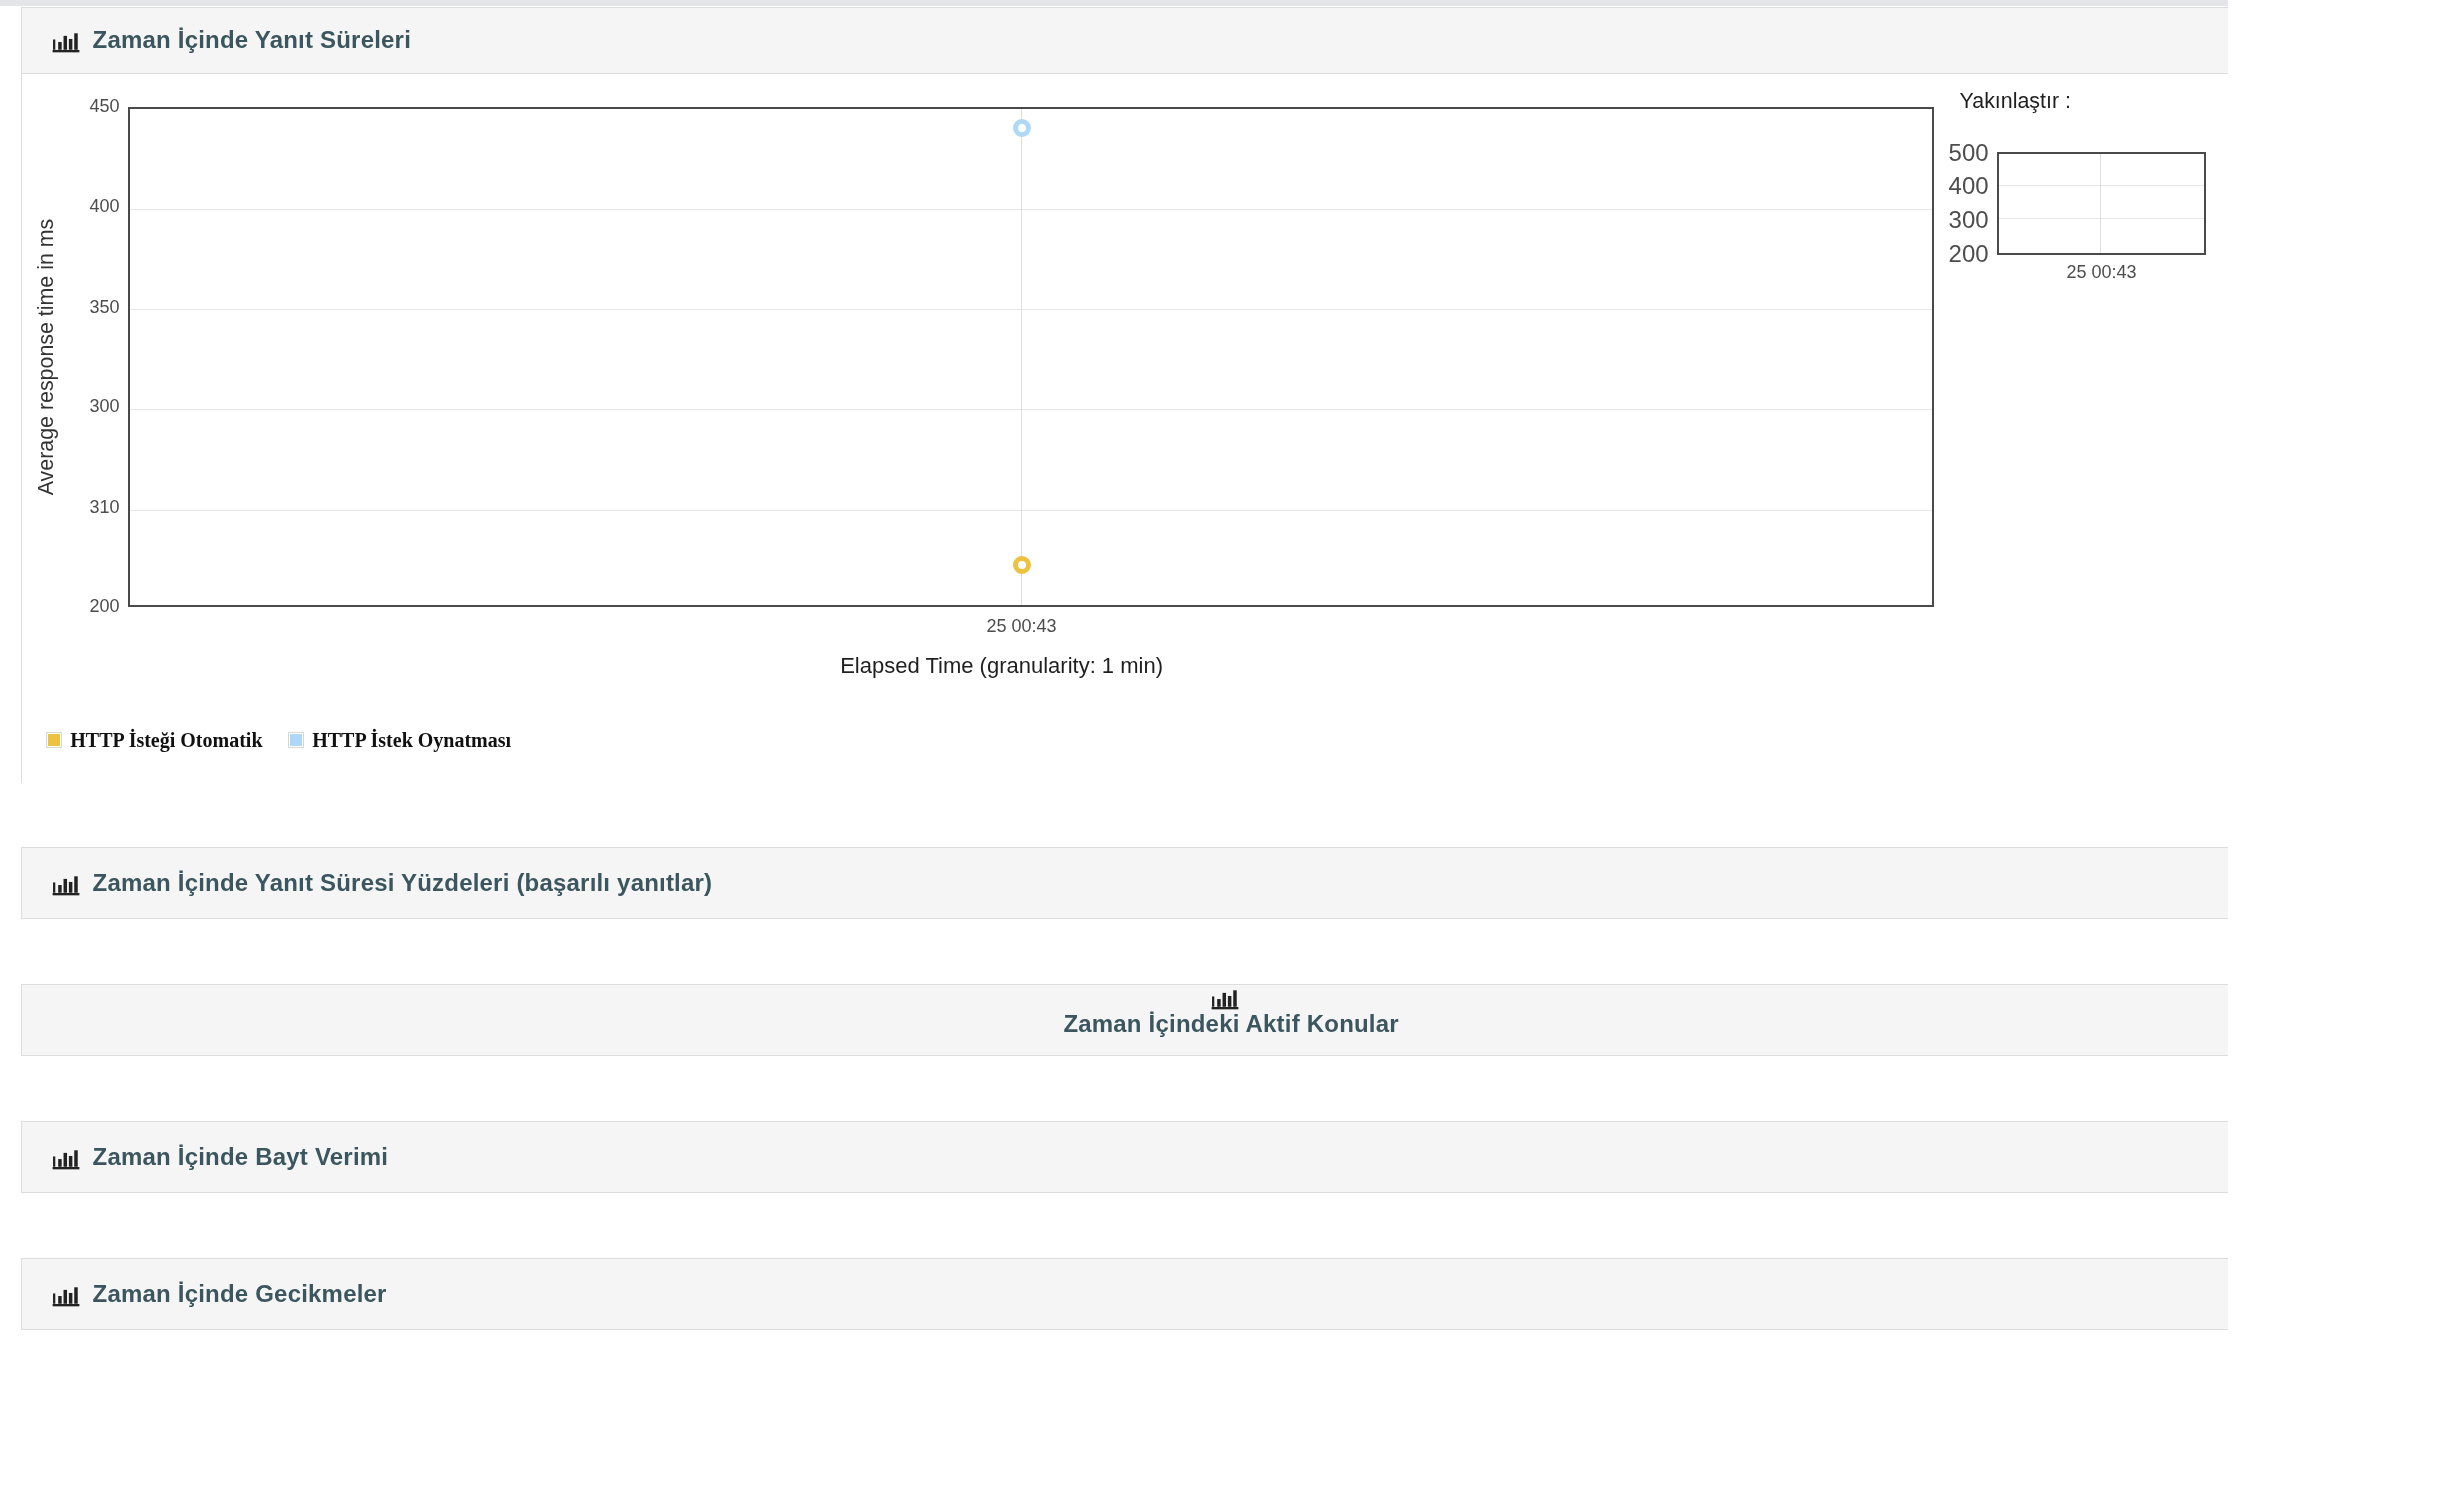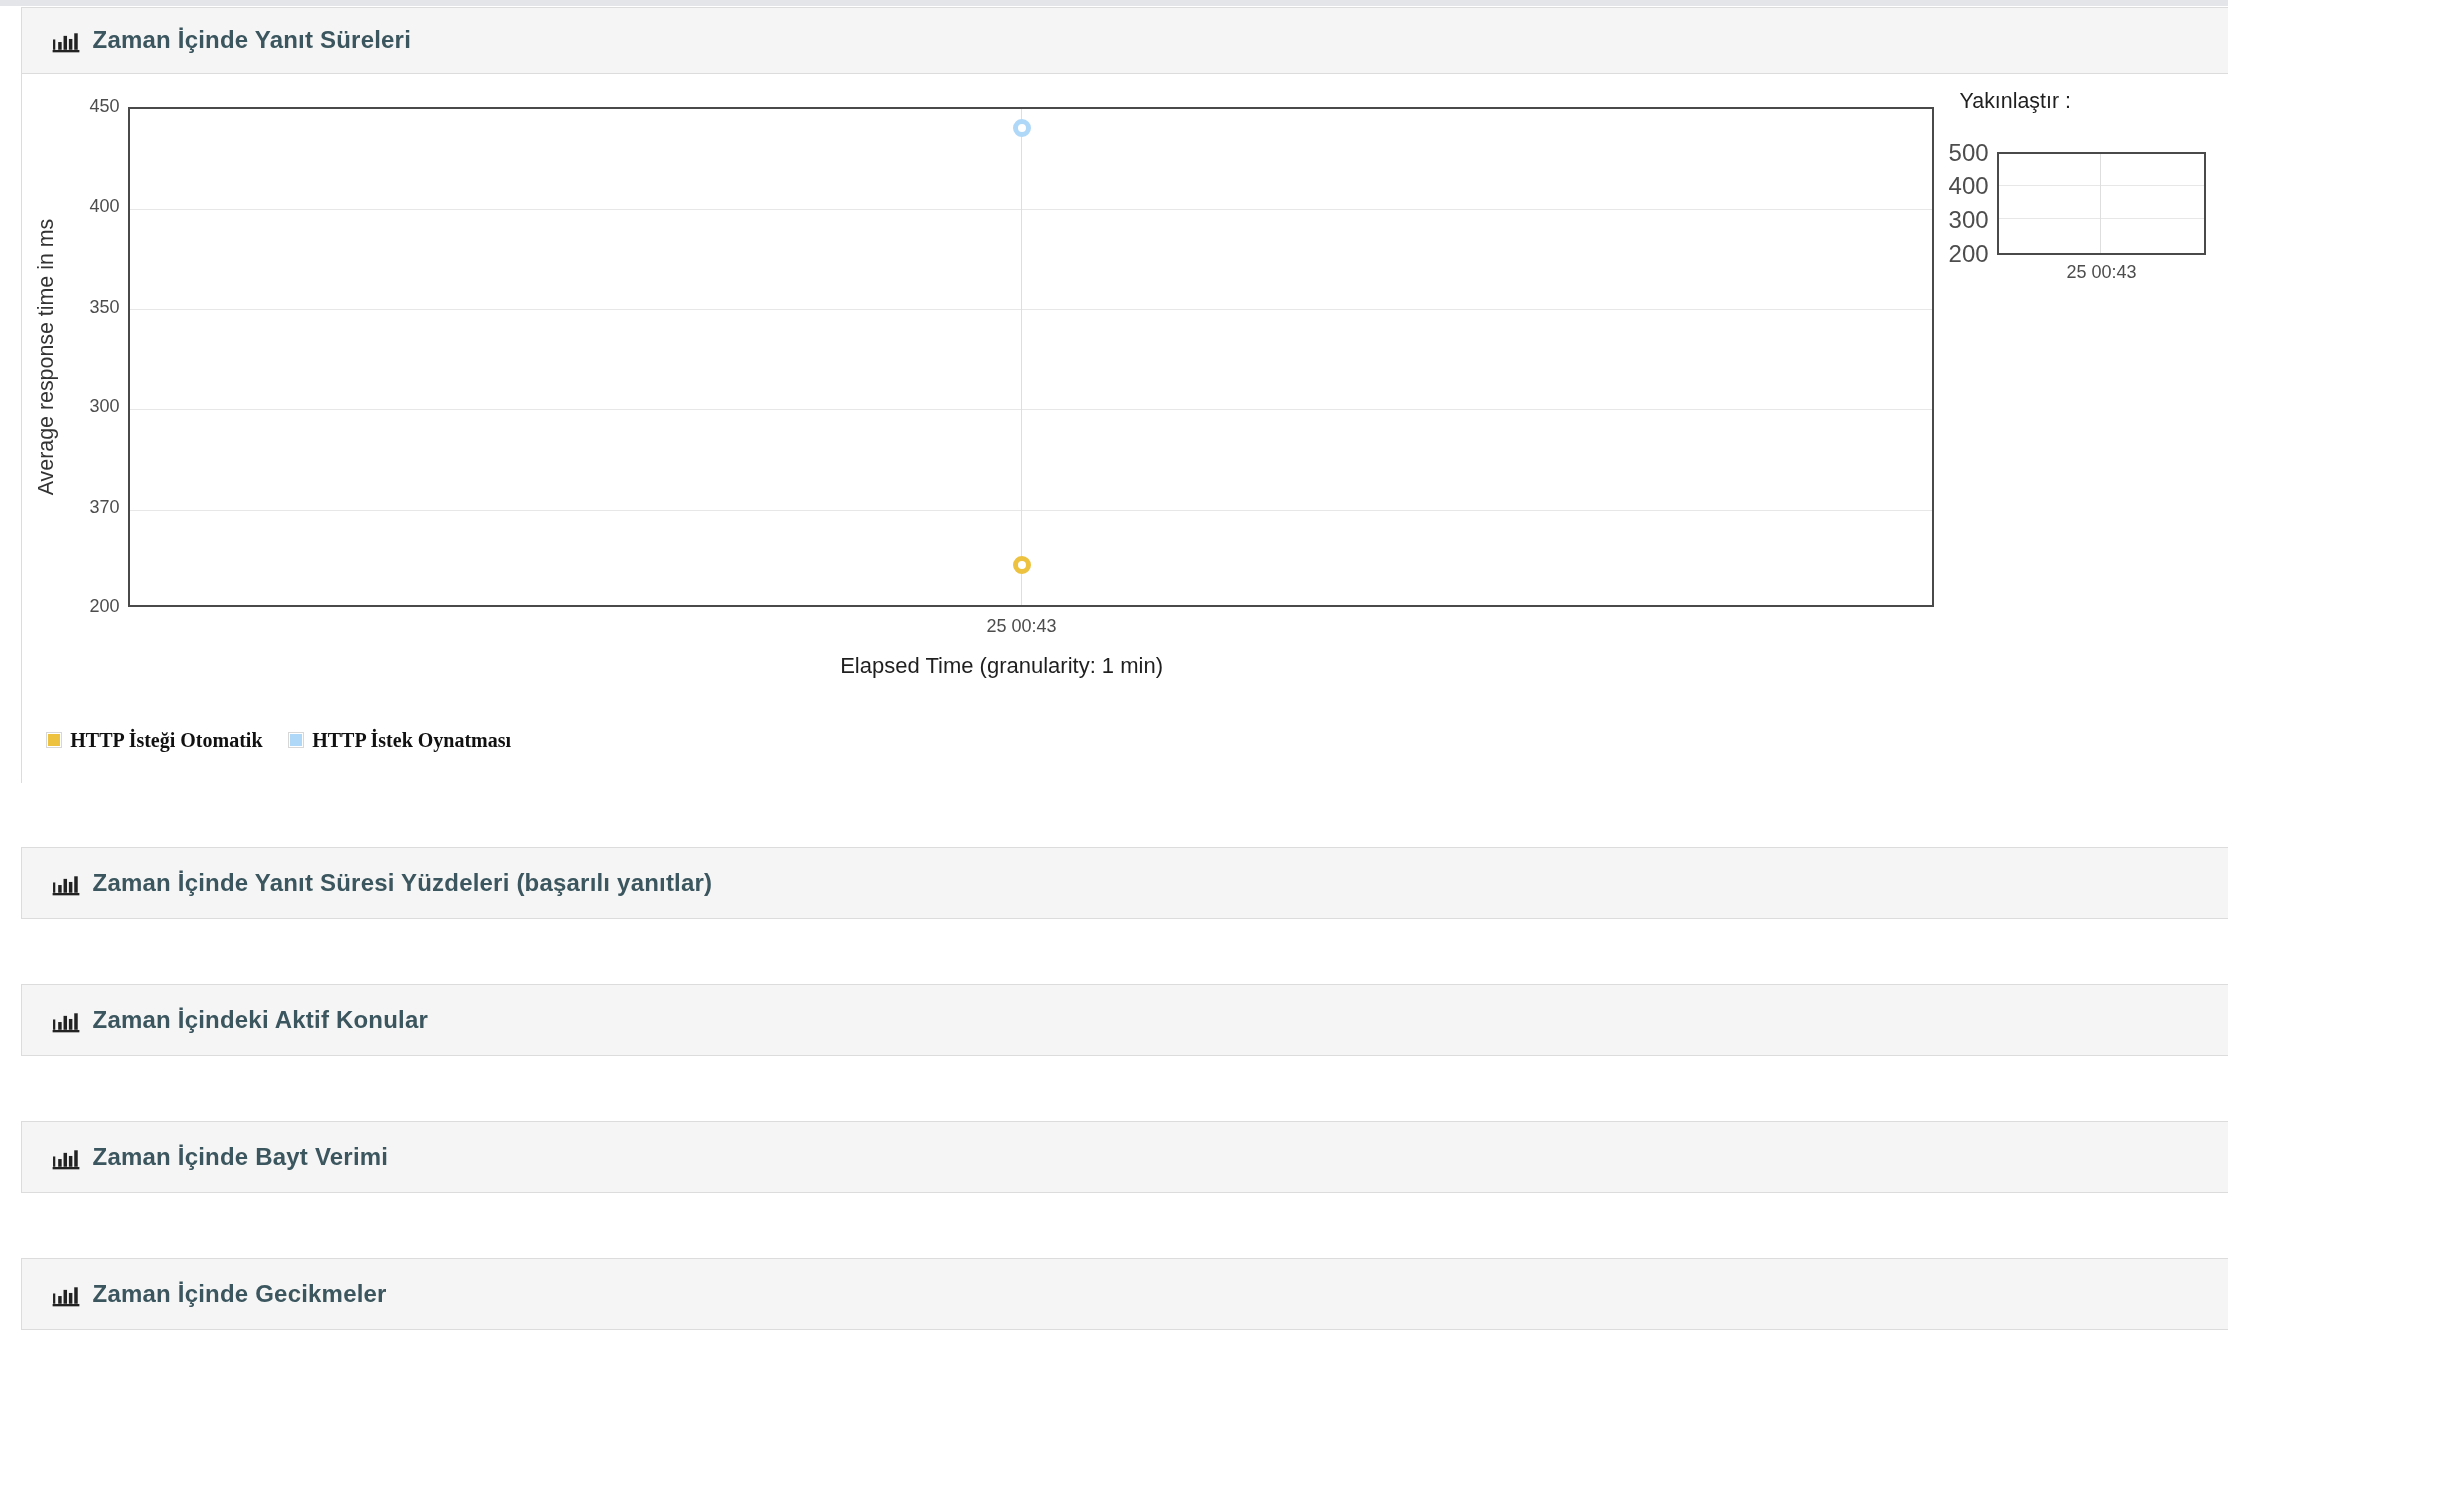--- a/index.html
+++ b/index.html
@@ -114,21 +114,21 @@
       </span>
     </div>
 
     <div class="panel-body">
       <div class="y-axis-title">Average response time in ms</div>
 
       <div class="y-tick" style="top:22px;">450</div>
       <div class="y-tick" style="top:122px;">400</div>
       <div class="y-tick" style="top:223px;">350</div>
       <div class="y-tick" style="top:322px;">300</div>
-      <div class="y-tick" style="top:423px;">370</div>
+      <div class="y-tick" style="top:423px;">310</div>
       <div class="y-tick" style="top:522px;">200</div>
 
       <div class="plot">
         <div class="gridline-h" style="top:100px;"></div>
         <div class="gridline-h" style="top:200px;"></div>
         <div class="gridline-h" style="top:300px;"></div>
         <div class="gridline-h" style="top:401px;"></div>
         <div class="gridline-v" style="left:891px;"></div>
         <div class="data-point" style="top: 447px; border-color: rgb(237, 194, 64);"></div>
         <div class="data-point" style="top: 10.7px; border-color: rgb(175, 216, 248);"></div>
@@ -186,21 +186,21 @@
         <span class="hicon">
             <svg viewBox="0 0 20 12">
               <use href="#sym-chevron-down"></use>
             </svg>
           </span>
       </span>
     </div>
   </div>
 
   <div class="panel" style="top:984px;height:72px;">
-    <div class="panel-header" style="height:70px;">
+    <div class="panel-header" style="height:70px;flex-direction:column;">
       <svg class="chart-ico" viewBox="0 0 34 30" width="28" height="25">
           <use href="#sym-barchart"></use>
         </svg>
       <span class="panel-title">Zaman İçindeki Aktif Konular</span>
       <span class="header-icons">
         <span class="hicon">
             <svg viewBox="0 0 12 24">
               <use href="#sym-arrows-v"></use>
             </svg>
           </span>

